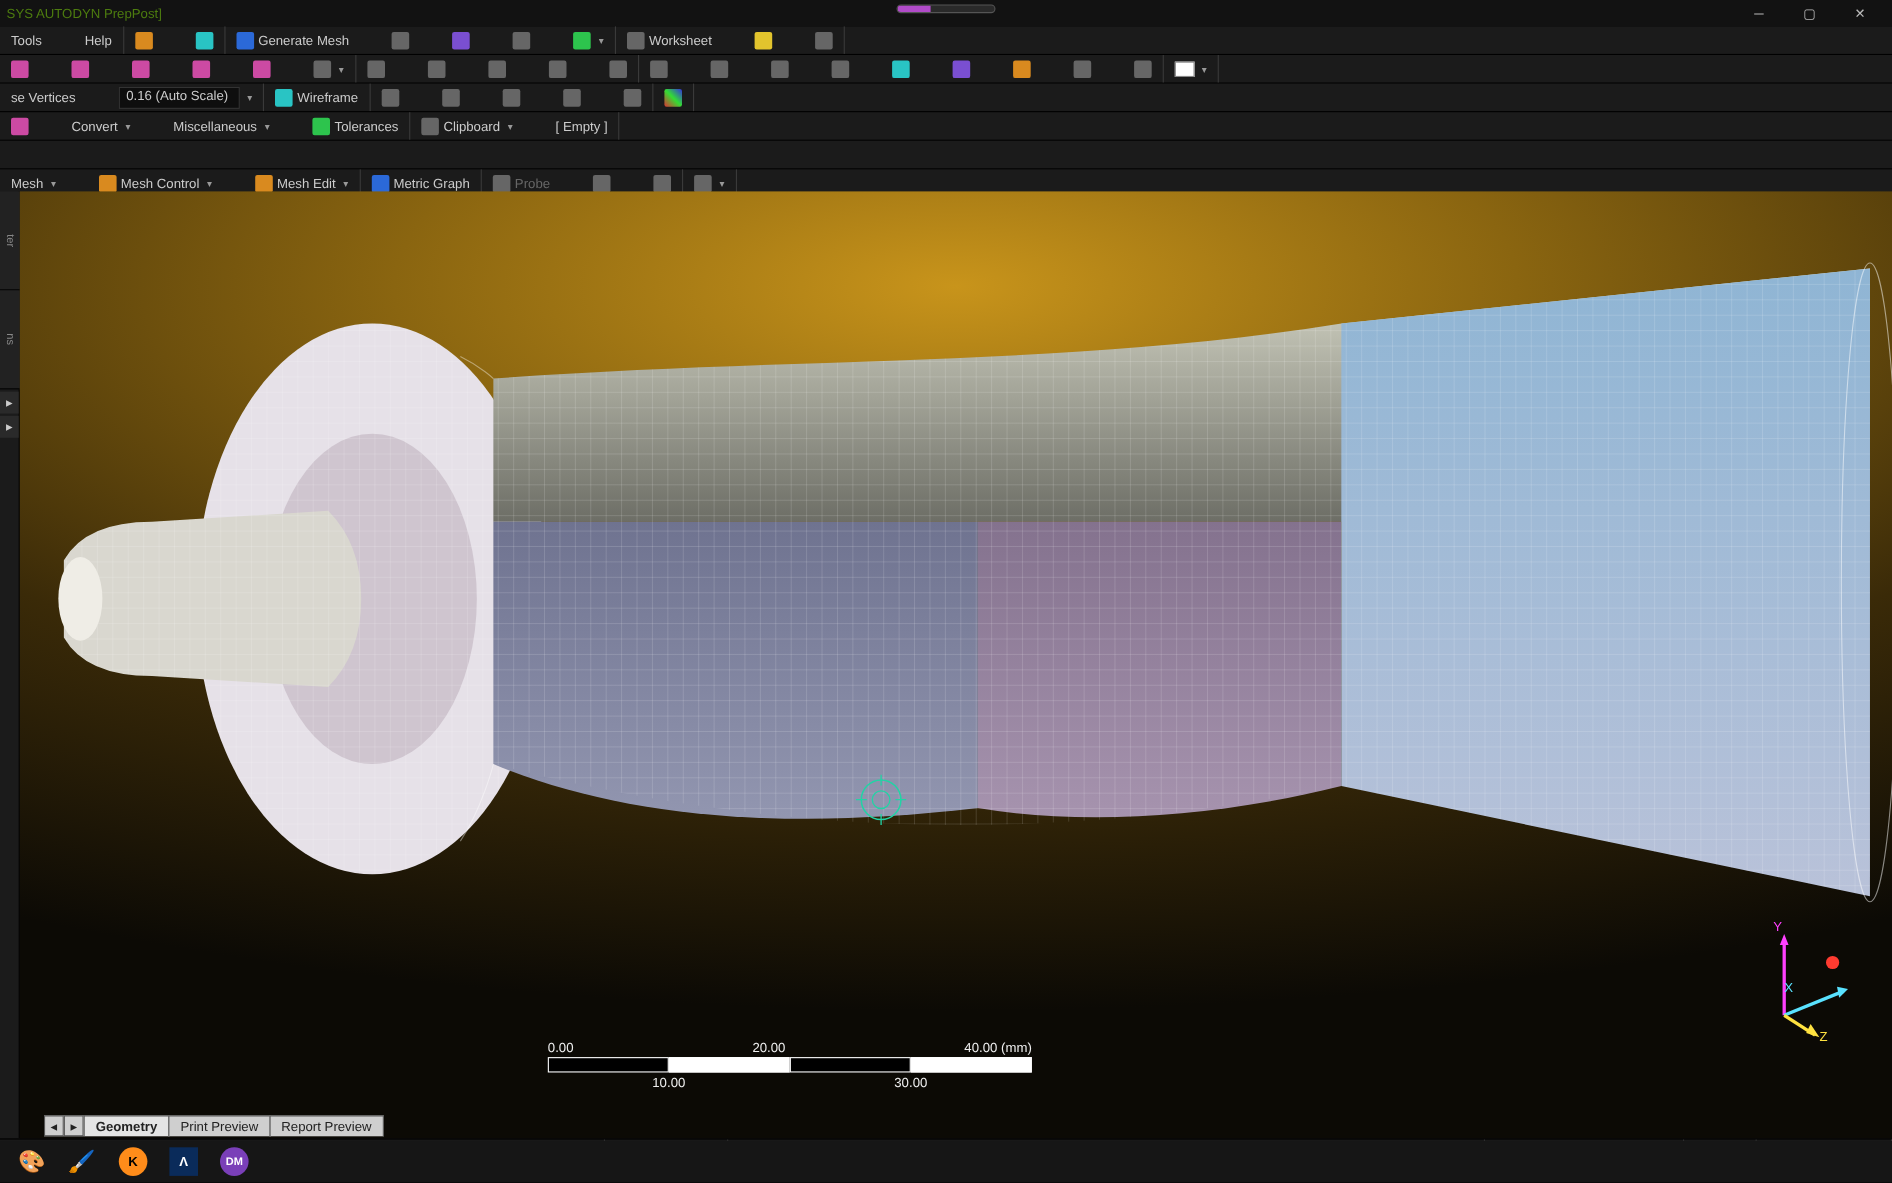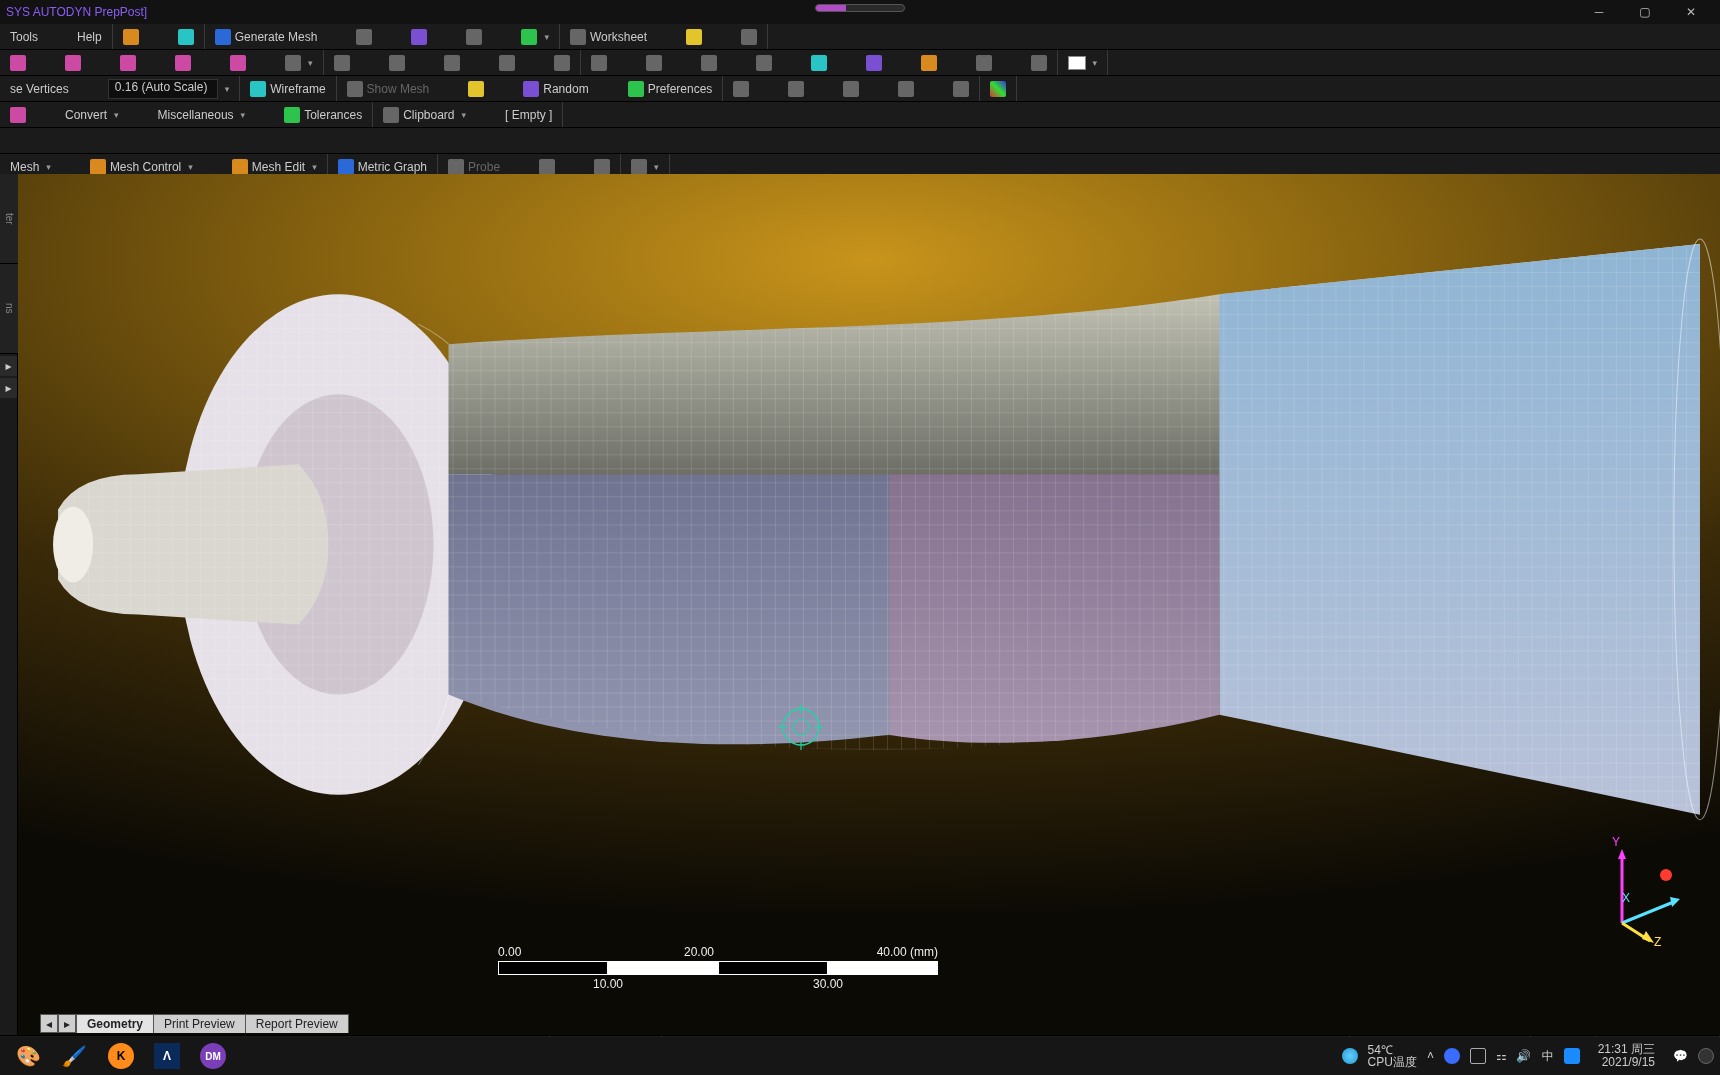--- a/index.html
+++ b/index.html
@@ -1,20 +1,20 @@
 <!DOCTYPE html>
 <html><head>
 <meta charset="utf-8">
 <style>
 * { margin:0; padding:0; box-sizing:border-box; font-family:"Segoe UI",Tahoma,sans-serif; font-size:12px; user-select:none; }
 html,body { width:1720px; height:1075px; background:#000; color:#ccc; overflow:hidden; }
 
 
 .titlebar { height:24px; background:#121212; display:flex; align-items:center; padding:0 6px; }
-.titlebar .title { flex:1; color:#8b5cf6; }
+.titlebar .title { flex:1; color:#4d7c0f; }
 .titlebar .winctl { width:46px; height:24px; display:flex; align-items:center; justify-content:center; color:#bbb; }
 .loading-pill { width:90px; height:8px; background:#2a2a2a; border:1px solid #555; border-radius:4px; position:absolute; left:50%; top:4px; transform:translateX(-50%); overflow:hidden; }
 .loading-pill::before { content:""; display:block; width:30px; height:100%; background:#b14bc9; }
 
 
 .tb { height:26px; background:#1b1b1b; display:flex; align-items:center; border-bottom:1px solid #000; }
 .tb .grp { display:flex; align-items:center; border-right:1px solid #3a3a3a; padding:0 4px; height:100%;gap:27px; }
 .tb .btn { height:22px; padding:0 6px; display:flex; align-items:center; gap:4px; color:#ccc; border-radius:2px; white-space:nowrap; }
 .tb .btn.disabled { color:#666; }
 .tb .txt-input { height:20px; background:#0e0e0e; border:1px solid #333; color:#ccc; padding:0 6px; min-width:110px; }
@@ -197,37 +197,20 @@
   <div class="grp">
     <div class="btn">se Vertices</div>
     <div class="btn drop">
         <span class="txt-input">0.16 (Auto Scale)</span>
       </div>
   </div>
   <div class="grp">
     <div class="btn">
         <span class="ico c-cyan"></span>
         <span>Wireframe</span>
-      </div>
-  </div>
-  <div class="grp">
-    <div class="btn disabled">
-        <span class="ico c-grey"></span>
-        <span>Show Mesh</span>
-      </div>
-    <div class="btn">
-        <span class="ico c-yellow"></span>
-      </div>
-    <div class="btn">
-        <span class="ico c-purple"></span>
-        <span>Random</span>
-      </div>
-    <div class="btn">
-        <span class="ico c-green"></span>
-        <span>Preferences</span>
       </div>
   </div>
   <div class="grp">
     <div class="btn">
         <span class="ico c-grey"></span>
       </div>
     <div class="btn">
         <span class="ico c-grey"></span>
       </div>
     <div class="btn">
@@ -440,33 +423,13 @@
   <div class="app">
       <span style="width:26px;height:26px;border-radius:50%;background:#ff8c1a;display:flex;align-items:center;justify-content:center;color:#000;font-weight:bold">K</span>
     </div>
   <div class="app">
       <span style="width:26px;height:26px;background:#0a2b5a;display:flex;align-items:center;justify-content:center;color:#fff;font-weight:bold">Λ</span>
     </div>
   <div class="app">
       <span style="width:26px;height:26px;border-radius:50%;background:#7a3fb8;display:flex;align-items:center;justify-content:center;color:#fff;font-size:10px;font-weight:bold">DM</span>
     </div>
 
-  <div class="tray">
-    <span class="tray-ico" style="background:radial-gradient(circle,#6cf,#29c);border-radius:50%"></span>
-    <div style="line-height:12px;font-size:11px">
-      <div>54℃</div>
-      <div>CPU温度</div>
-    </div>
-    <span>˄</span>
-    <span class="tray-ico" style="background:#3a6cff;border-radius:50%"></span>
-    <span class="tray-ico" style="border:1px solid #aaa;border-radius:2px"></span>
-    <span>⚏</span>
-    <span>🔊</span>
-    <span>中</span>
-    <span class="tray-ico" style="background:#1a8cff;border-radius:3px"></span>
-    <div class="clock">
-      <div>21:31 周三</div>
-      <div>2021/9/15</div>
-    </div>
-    <span>💬</span>
-    <span class="tray-ico" style="background:#333;border-radius:50%;border:1px solid #666"></span>
-  </div>
 </div>
 
 </body></html>

